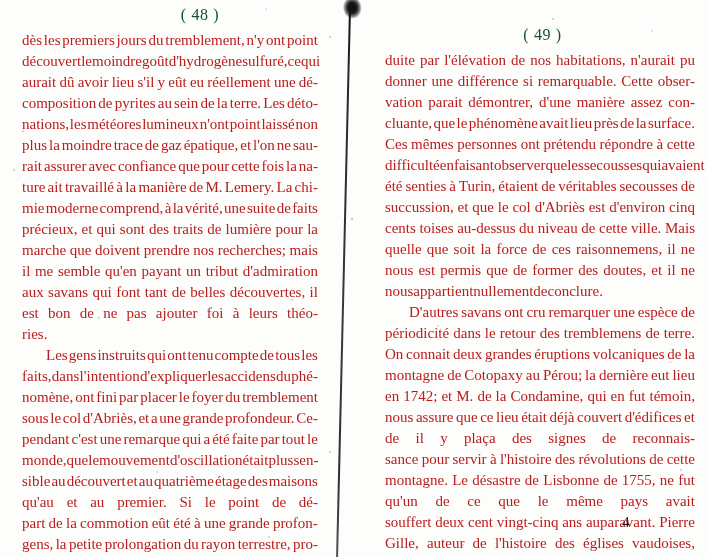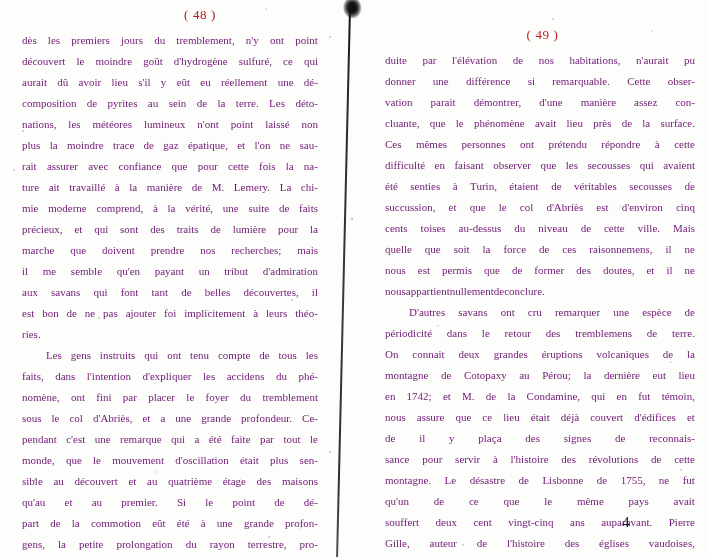--- a/index.html
+++ b/index.html
@@ -52,32 +52,32 @@
 
   .column {
     position: absolute;
     top: 0;
   }
   #column-left  { left: 0;   width: 340px; }
   #column-right { left: 370px; width: 339px; }
 
   .page-number {
     text-align: center;
-    font-size: 13px;
+    font-size: 16px;
     letter-spacing: .6px;
-    color: #b91c1c;
+    color: #14532d;
     height: 30px;
     line-height: 30px;
   }
   #column-left  .page-number { margin-left: 60px; }
   #column-right .page-number { margin-left: 6px; margin-top: 20px; }
 
   .body-text {
-    color: #701a75;
-    font-size: 11px;
+    color: #b91c1c;
+    font-size: 15px;
     line-height: 21px;
   }
   #column-left  .body-text { margin: 0 22px 0 22px; }
   #column-right .body-text { margin: 0 14px 0 15px; }
 
   
   .line {
     display: flex;
     white-space: pre;
     height: 21px;
@@ -127,21 +127,21 @@
           <div class="line justify"><span class="w">composition</span><span class="w">de</span><span class="w">pyrites</span><span class="w">au</span><span class="w">sein</span><span class="w">de</span><span class="w">la</span><span class="w">terre.</span><span class="w">Les</span><span class="w">déto-</span></div>
           <div class="line justify"><span class="w">nations,</span><span class="w">les</span><span class="w">météores</span><span class="w">lumineux</span><span class="w">n'ont</span><span class="w">point</span><span class="w">laissé</span><span class="w">non</span></div>
           <div class="line justify"><span class="w">plus</span><span class="w">la</span><span class="w">moindre</span><span class="w">trace</span><span class="w">de</span><span class="w">gaz</span><span class="w">épatique,</span><span class="w">et</span><span class="w">l'on</span><span class="w">ne</span><span class="w">sau-</span></div>
           <div class="line justify"><span class="w">rait</span><span class="w">assurer</span><span class="w">avec</span><span class="w">confiance</span><span class="w">que</span><span class="w">pour</span><span class="w">cette</span><span class="w">fois</span><span class="w">la</span><span class="w">na-</span></div>
           <div class="line justify"><span class="w">ture</span><span class="w">ait</span><span class="w">travaillé</span><span class="w">à</span><span class="w">la</span><span class="w">manière</span><span class="w">de</span><span class="w">M.</span><span class="w">Lemery.</span><span class="w">La</span><span class="w">chi-</span></div>
           <div class="line justify"><span class="w">mie</span><span class="w">moderne</span><span class="w">comprend,</span><span class="w">à</span><span class="w">la</span><span class="w">vérité,</span><span class="w">une</span><span class="w">suite</span><span class="w">de</span><span class="w">faits</span></div>
           <div class="line justify"><span class="w">précieux,</span><span class="w">et</span><span class="w">qui</span><span class="w">sont</span><span class="w">des</span><span class="w">traits</span><span class="w">de</span><span class="w">lumière</span><span class="w">pour</span><span class="w">la</span></div>
           <div class="line justify"><span class="w">marche</span><span class="w">que</span><span class="w">doivent</span><span class="w">prendre</span><span class="w">nos</span><span class="w">recherches;</span><span class="w">mais</span></div>
           <div class="line justify"><span class="w">il</span><span class="w">me</span><span class="w">semble</span><span class="w">qu'en</span><span class="w">payant</span><span class="w">un</span><span class="w">tribut</span><span class="w">d'admiration</span></div>
           <div class="line justify"><span class="w">aux</span><span class="w">savans</span><span class="w">qui</span><span class="w">font</span><span class="w">tant</span><span class="w">de</span><span class="w">belles</span><span class="w">découvertes,</span><span class="w">il</span></div>
-          <div class="line justify"><span class="w">est</span><span class="w">bon</span><span class="w">de</span><span class="w">ne</span><span class="w">pas</span><span class="w">ajouter</span><span class="w">foi</span><span class="w">implicitement</span><span class="w">à</span><span class="w">leurs</span><span class="w">théo-</span></div>
+          <div class="line justify"><span class="w">est</span><span class="w">bon</span><span class="w">de</span><span class="w">ne</span><span class="w">pas</span><span class="w">ajouter</span><span class="w">foi</span><span class="w">à</span><span class="w">leurs</span><span class="w">théo-</span></div>
           <div class="line flush"><span class="w">ries.</span></div>
         </div>
         <div>
           <div class="line justify indent"><span class="w">Les</span><span class="w">gens</span><span class="w">instruits</span><span class="w">qui</span><span class="w">ont</span><span class="w">tenu</span><span class="w">compte</span><span class="w">de</span><span class="w">tous</span><span class="w">les</span></div>
           <div class="line justify"><span class="w">faits,</span><span class="w">dans</span><span class="w">l'intention</span><span class="w">d'expliquer</span><span class="w">les</span><span class="w">accidens</span><span class="w">du</span><span class="w">phé-</span></div>
           <div class="line justify"><span class="w">nomène,</span><span class="w">ont</span><span class="w">fini</span><span class="w">par</span><span class="w">placer</span><span class="w">le</span><span class="w">foyer</span><span class="w">du</span><span class="w">tremblement</span></div>
           <div class="line justify"><span class="w">sous</span><span class="w">le</span><span class="w">col</span><span class="w">d'Abriès,</span><span class="w">et</span><span class="w">a</span><span class="w">une</span><span class="w">grande</span><span class="w">profondeur.</span><span class="w">Ce-</span></div>
           <div class="line justify"><span class="w">pendant</span><span class="w">c'est</span><span class="w">une</span><span class="w">remarque</span><span class="w">qui</span><span class="w">a</span><span class="w">été</span><span class="w">faite</span><span class="w">par</span><span class="w">tout</span><span class="w">le</span></div>
           <div class="line justify"><span class="w">monde,</span><span class="w">que</span><span class="w">le</span><span class="w">mouvement</span><span class="w">d'oscillation</span><span class="w">était</span><span class="w">plus</span><span class="w">sen-</span></div>
           <div class="line justify"><span class="w">sible</span><span class="w">au</span><span class="w">découvert</span><span class="w">et</span><span class="w">au</span><span class="w">quatrième</span><span class="w">étage</span><span class="w">des</span><span class="w">maisons</span></div>

